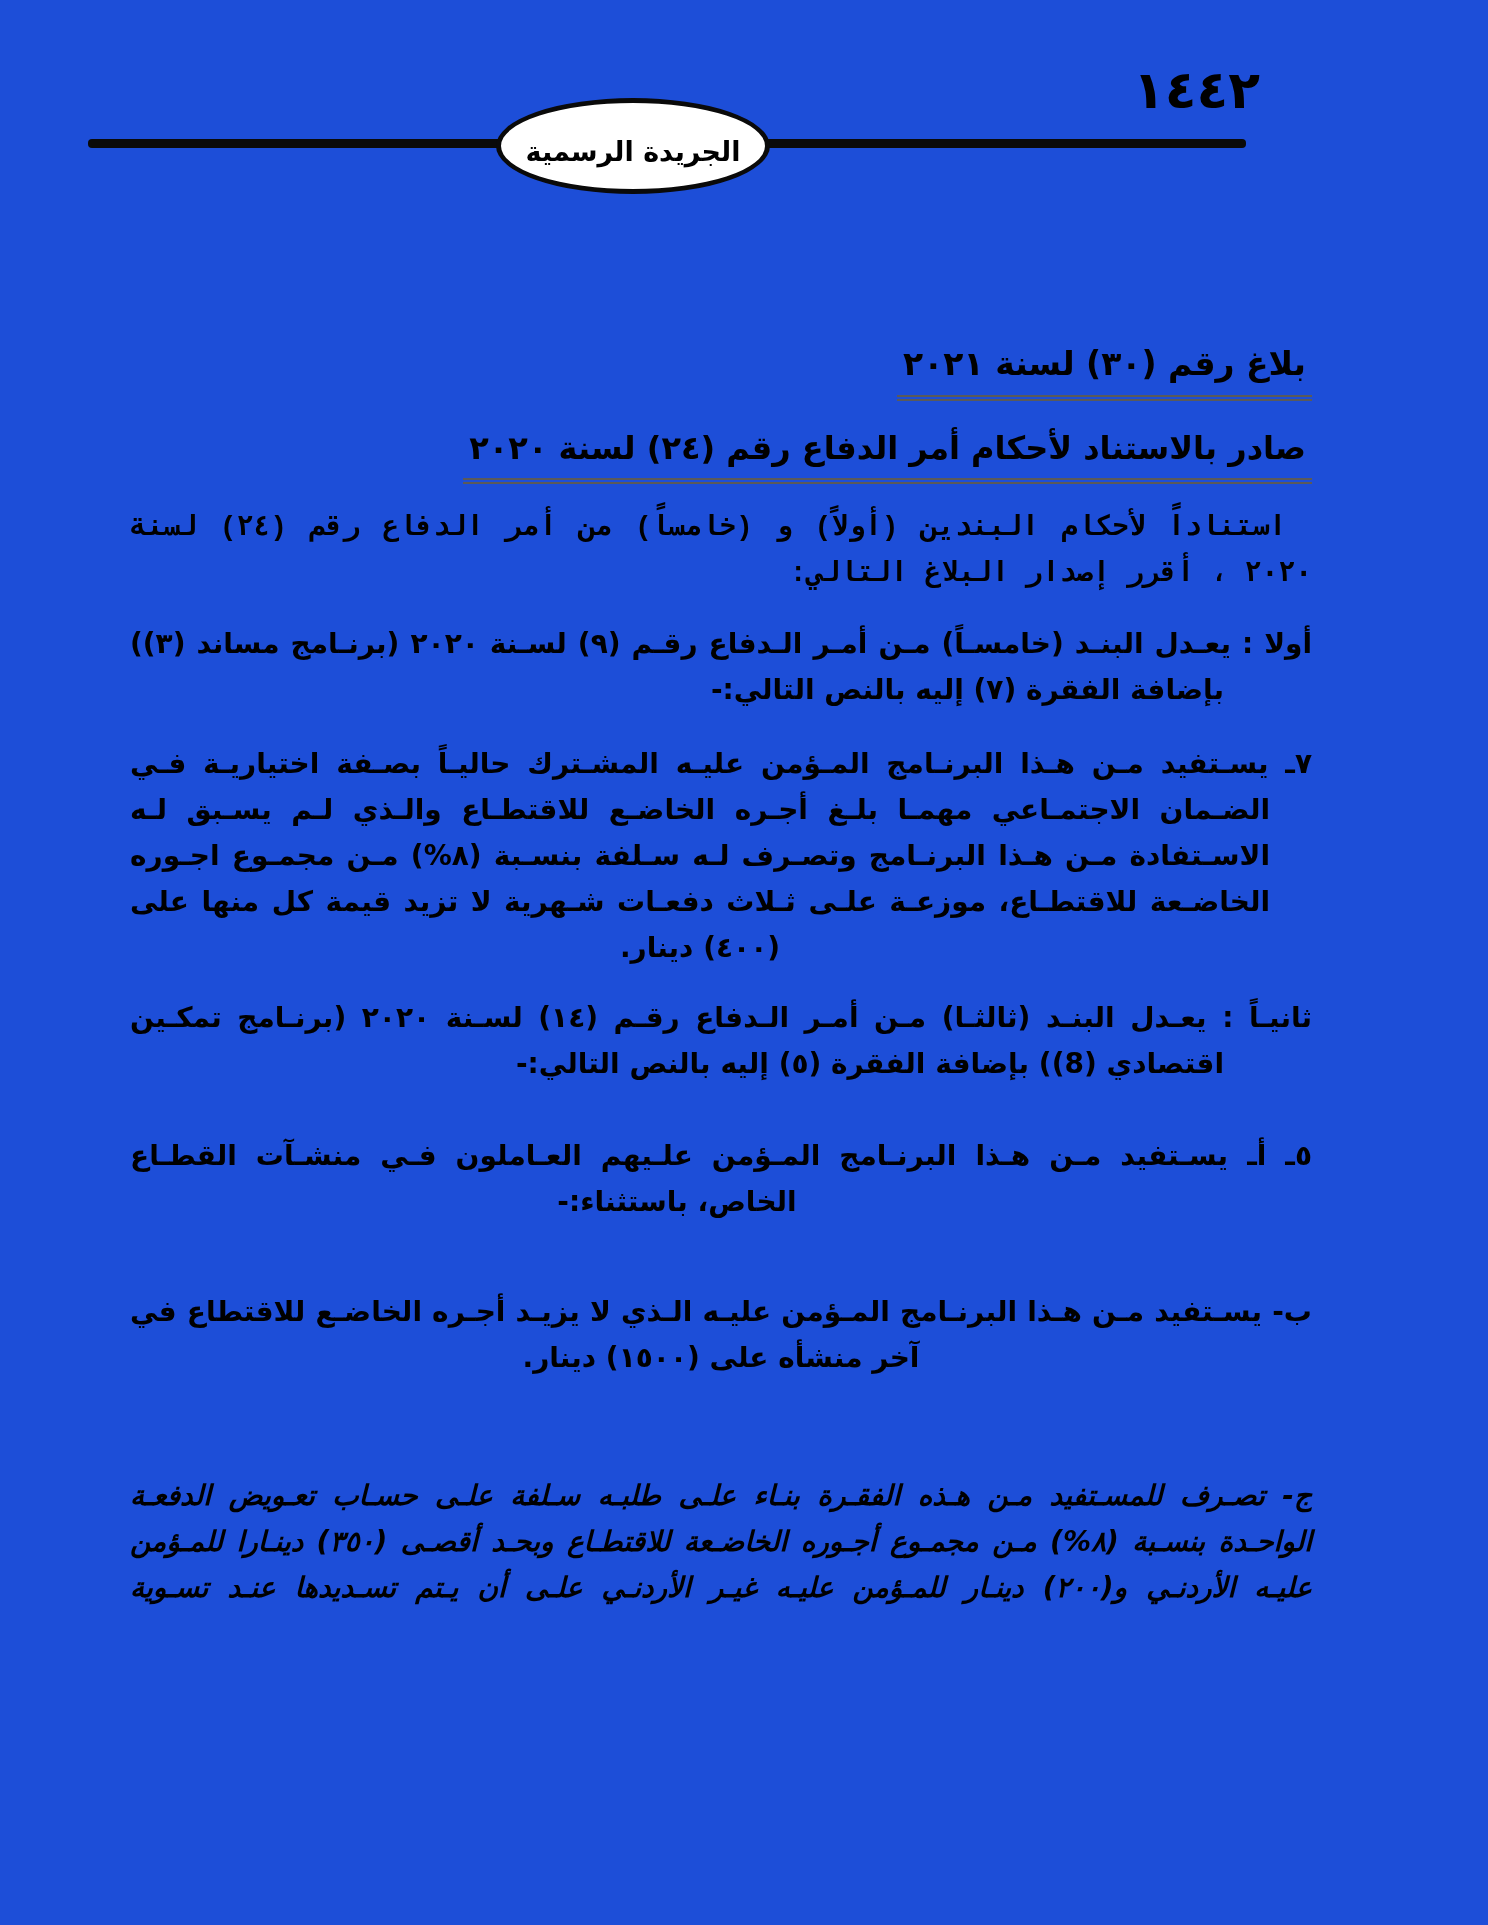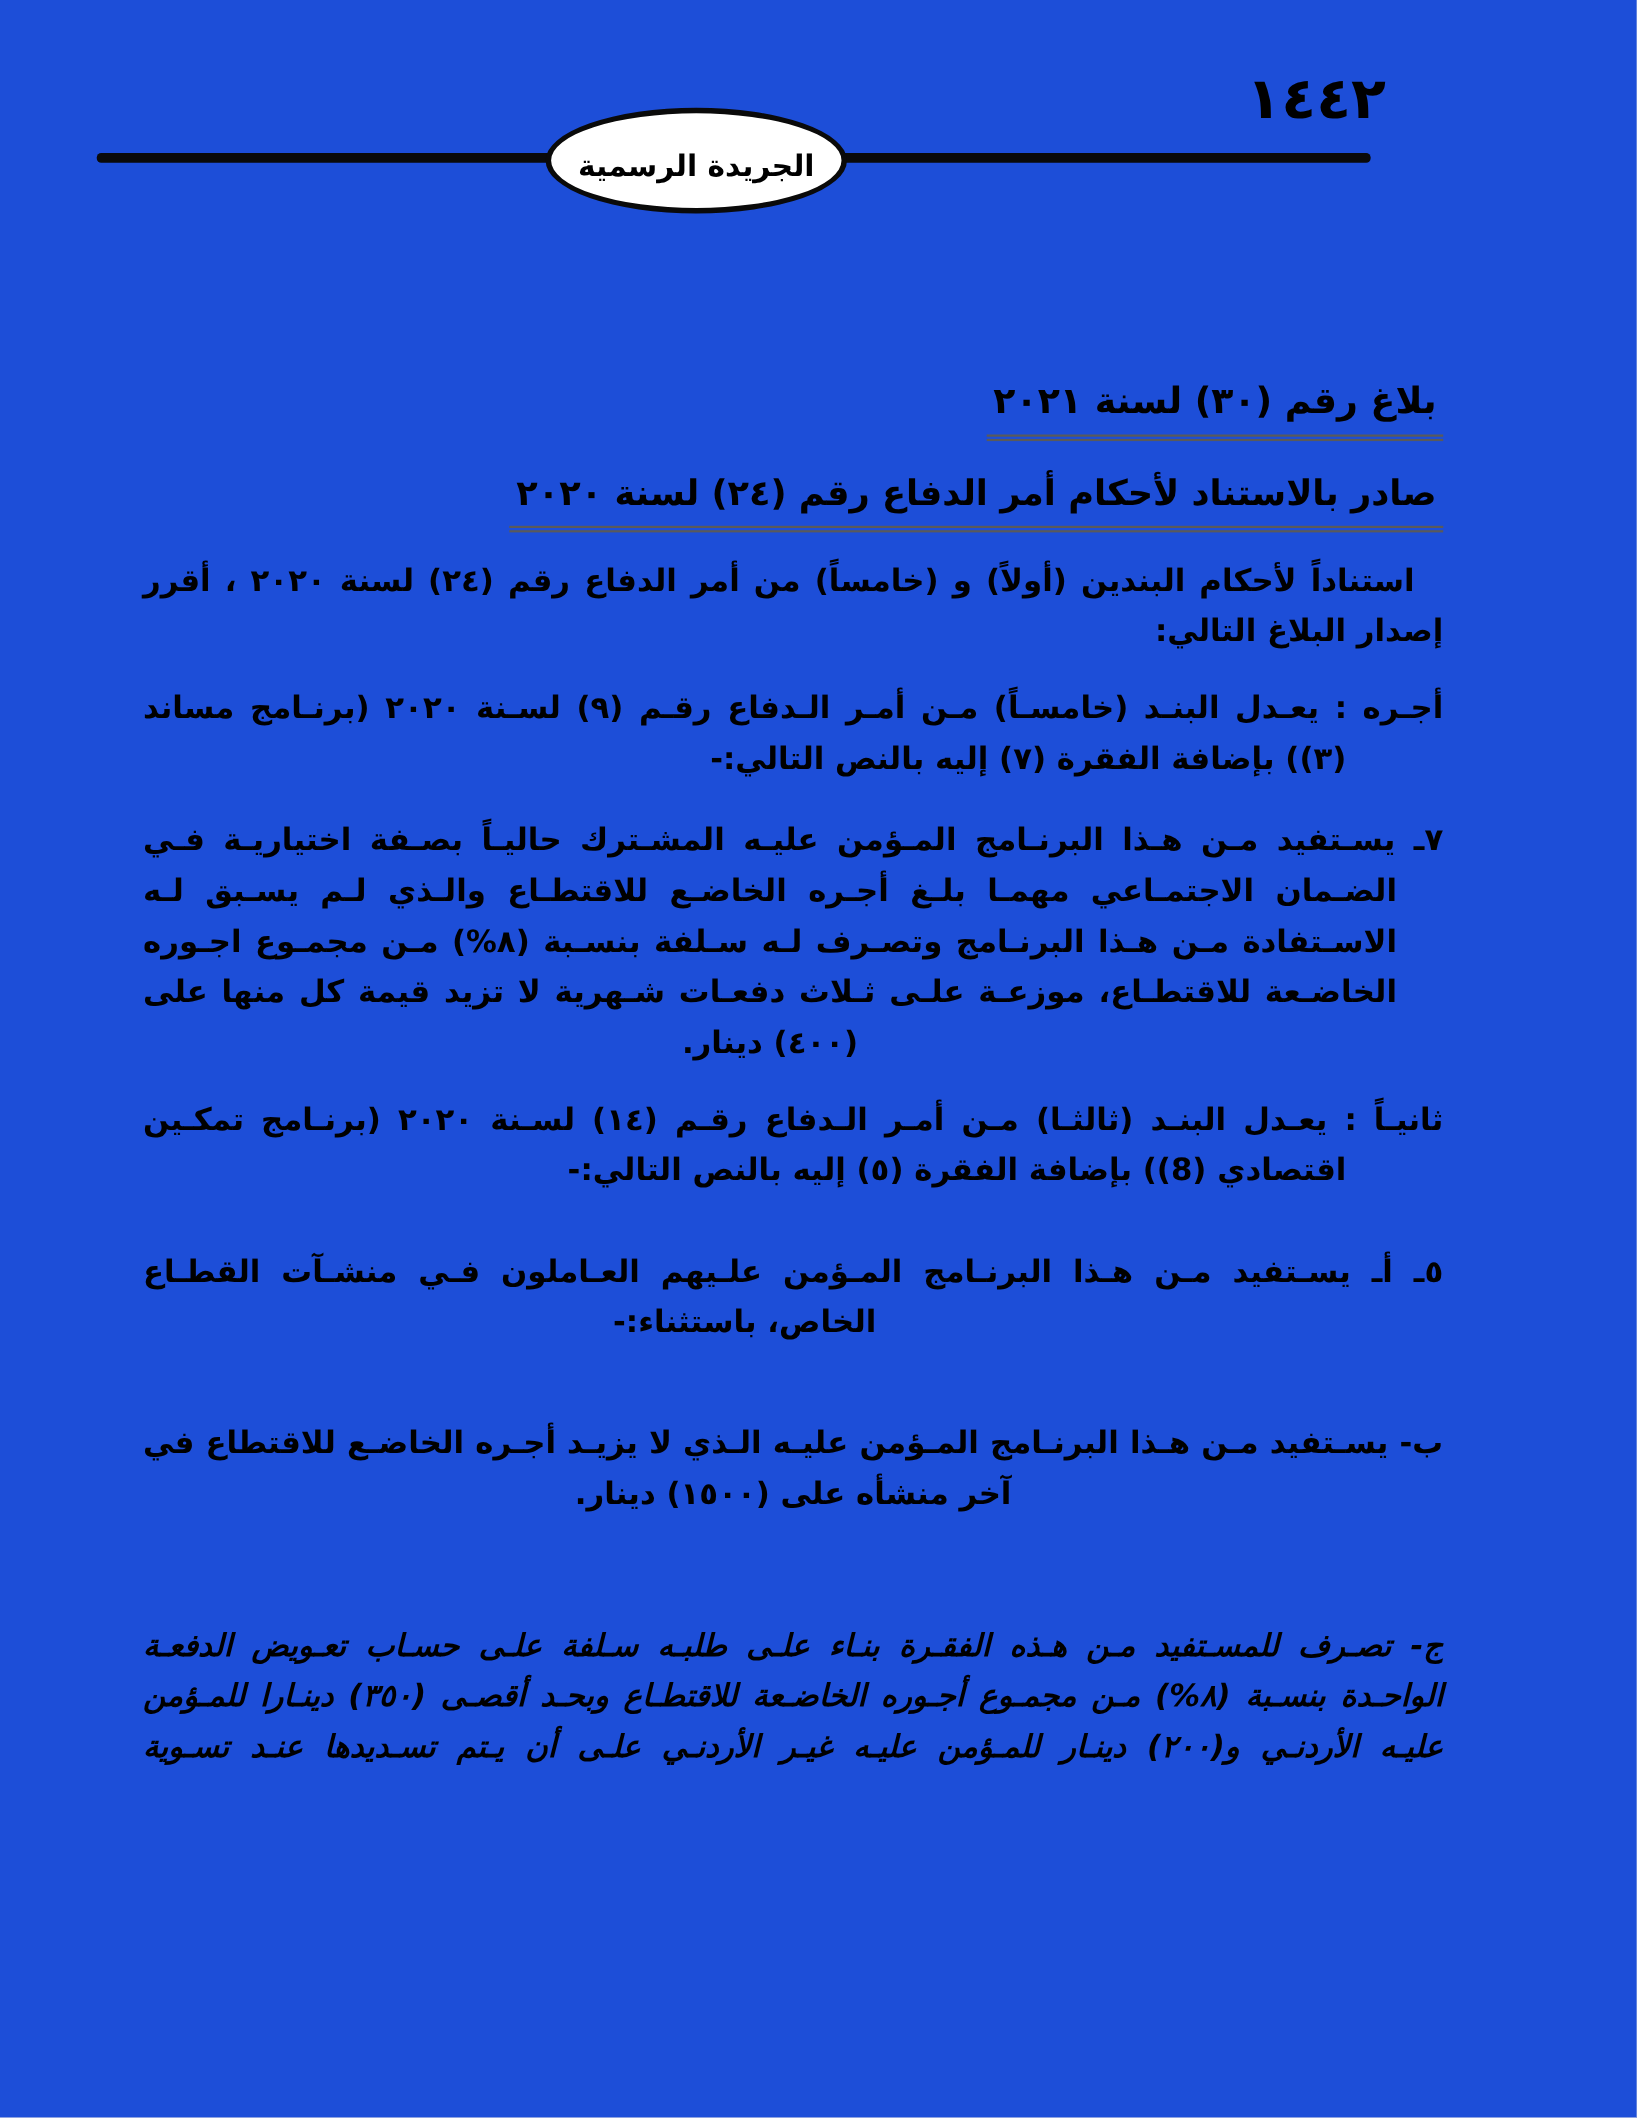--- a/index.html
+++ b/index.html
@@ -92,20 +92,21 @@
     width: 1182px;
     font-size: 28px;
     line-height: 46px;
     text-align: justify;
   }
   .content p { margin: 0; }
 
   .intro {
     text-indent: 26px;
     text-align-last: start;
+    font-family: Liberation Mono, monospace;
   }
   .sec {
     margin-top: 24px !important;
     margin-left: 0;
     margin-right: 88px !important;
     text-indent: -88px;
     text-align-last: start;
   }
   .sec .sec-label { letter-spacing: 1px; }
   .p7 {
@@ -154,21 +155,21 @@
     <div class="title-line second">
       <span class="u">صادر بالاستناد لأحكام أمر الدفاع رقم (٢٤) لسنة ٢٠٢٠</span>
     </div>
   </div>
 
   <div class="content">
 
     <p class="intro">استناداً لأحكام البندين (أولاً) و (خامساً) من أمر الدفاع رقم (٢٤) لسنة ٢٠٢٠ ، أقرر إصدار البلاغ التالي:</p>
 
     <p class="sec">
-      <span class="sec-label">أجـره :</span>
+      <span class="sec-label">أولا :</span>
       <span>يعـدل البنـد (خامسـاً) مـن أمـر الـدفاع رقـم (٩) لسـنة ٢٠٢٠ (برنـامج مساند (٣)) بإضافة الفقرة (٧) إليه بالنص التالي:-</span>
     </p>
 
     <p class="p7">٧ـ يسـتفيد مـن هـذا البرنـامج المـؤمن عليـه المشـترك حاليـاً بصـفة اختياريـة فـي الضـمان الاجتمـاعي مهمـا بلـغ أجـره الخاضـع للاقتطـاع والـذي لـم يسـبق لـه الاسـتفادة مـن هـذا البرنـامج وتصـرف لـه سـلفة بنسـبة (٨%) مـن مجمـوع اجـوره الخاضـعة للاقتطـاع، موزعـة علـى ثـلاث دفعـات شـهرية لا تزيد قيمة كل منها على (٤٠٠) دينار.</p>
 
     <p class="sec">
       <span class="sec-label">ثانيـاً :</span>
       <span>يعـدل البنـد (ثالثـا) مـن أمـر الـدفاع رقـم (١٤) لسـنة ٢٠٢٠ (برنـامج تمكـين اقتصادي (8)) بإضافة الفقرة (٥) إليه بالنص التالي:-</span>
     </p>
 

